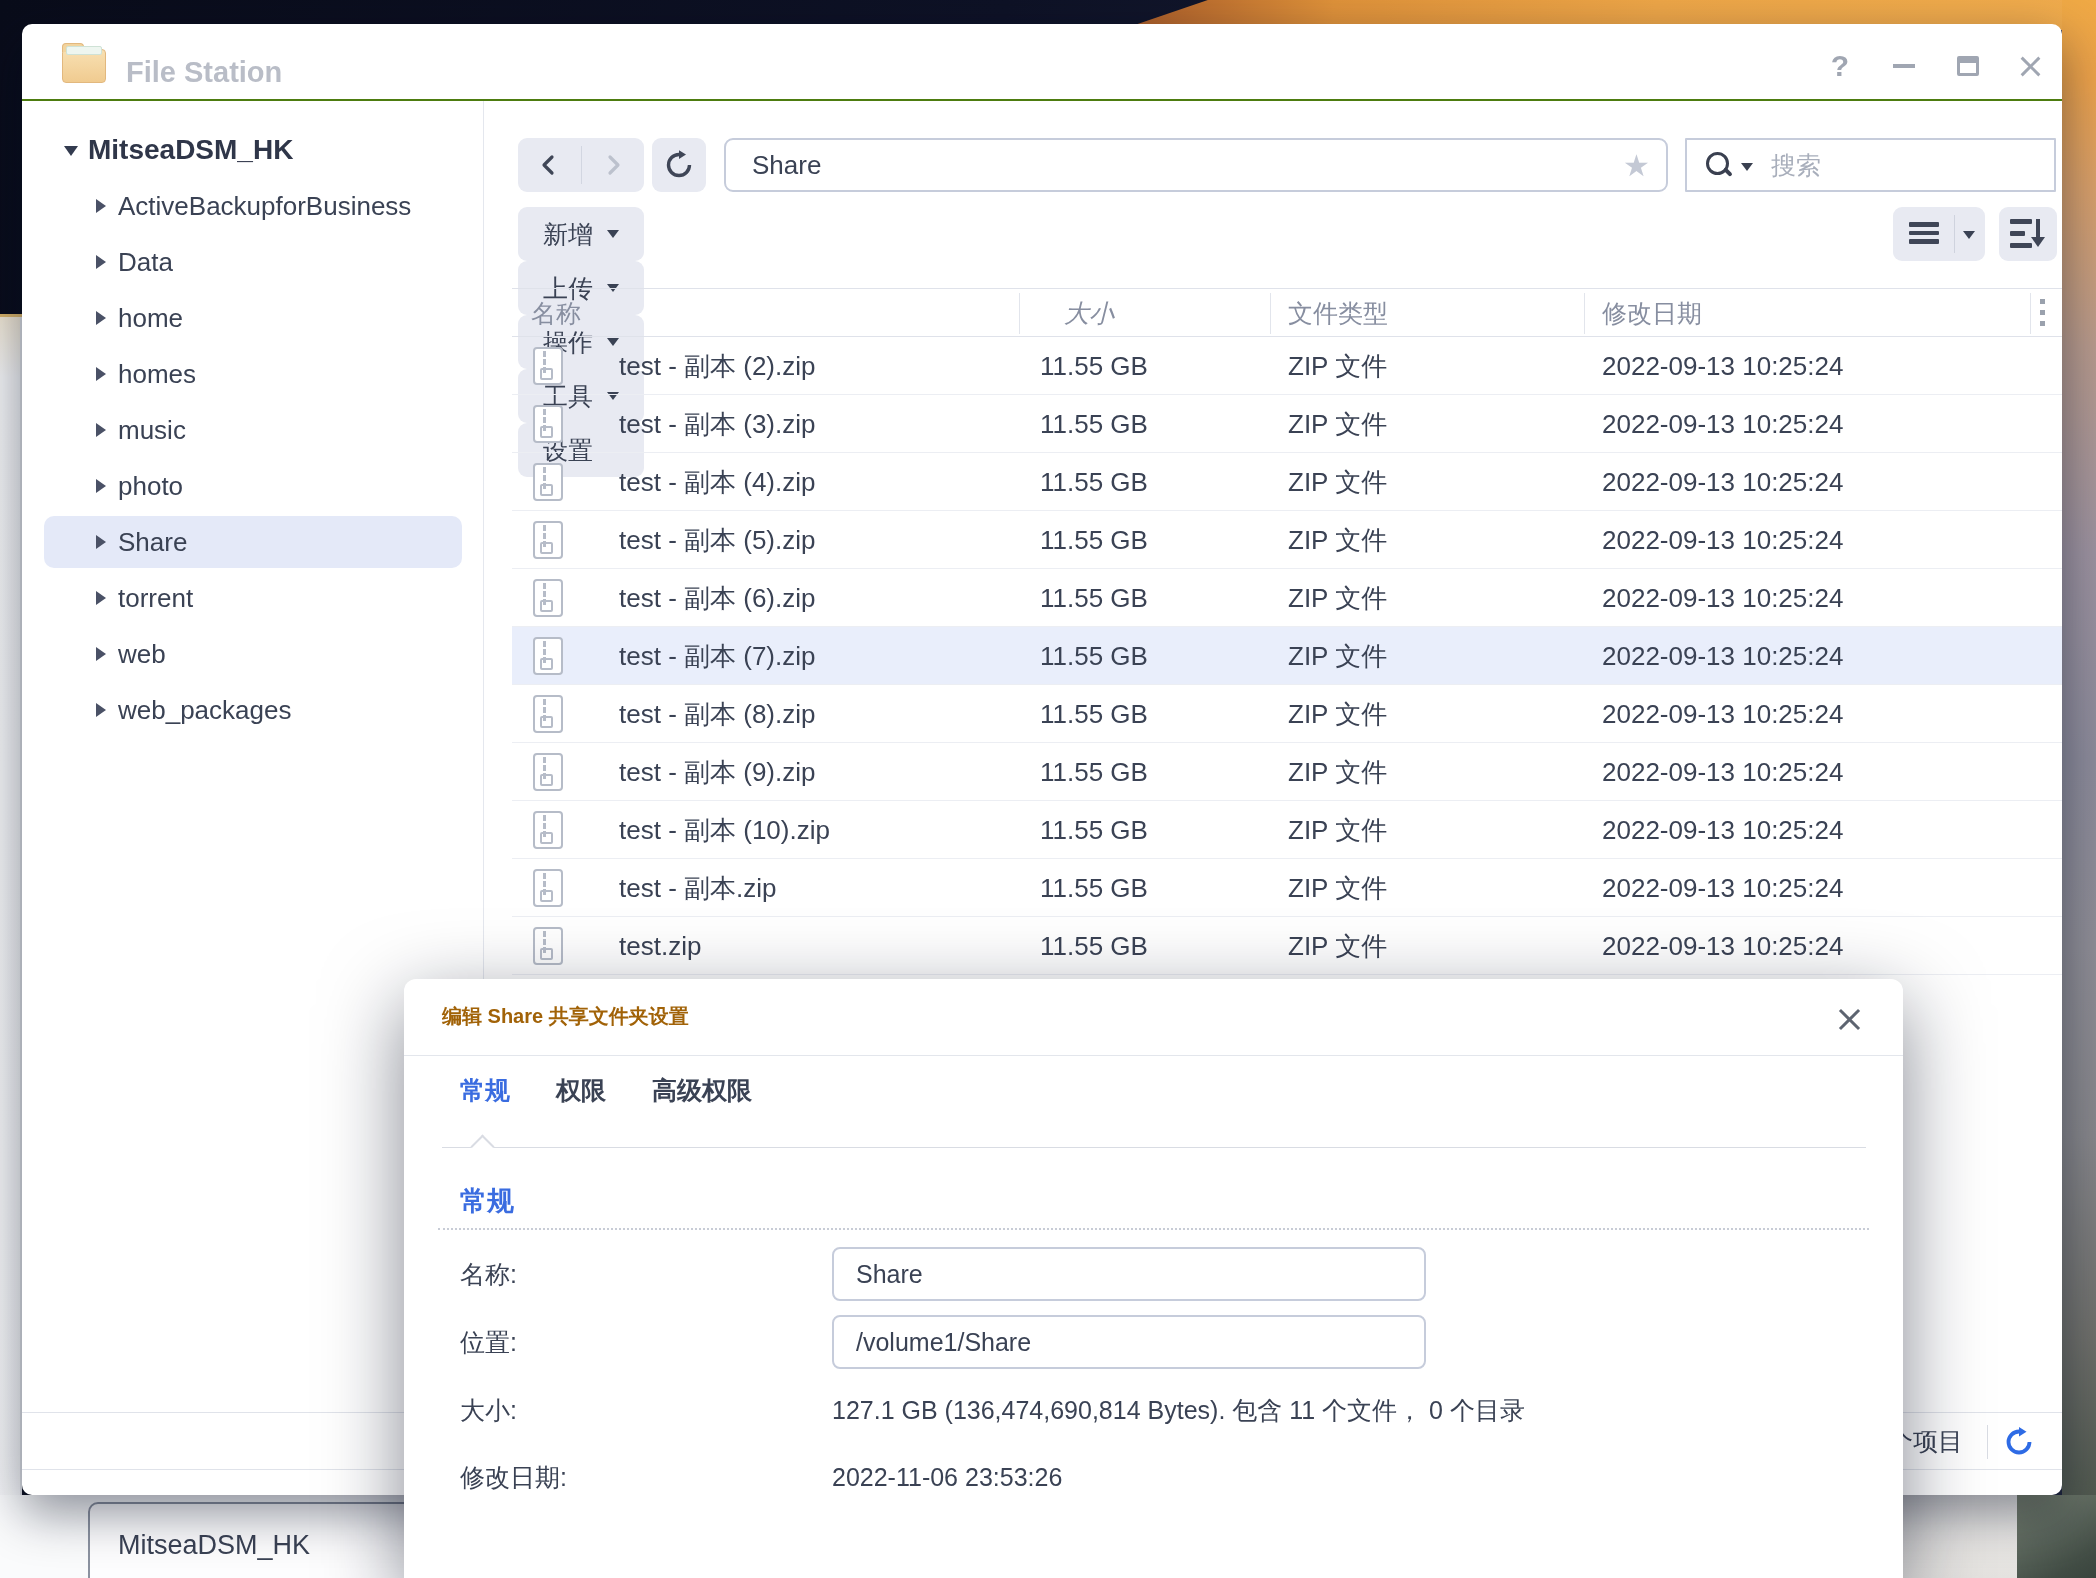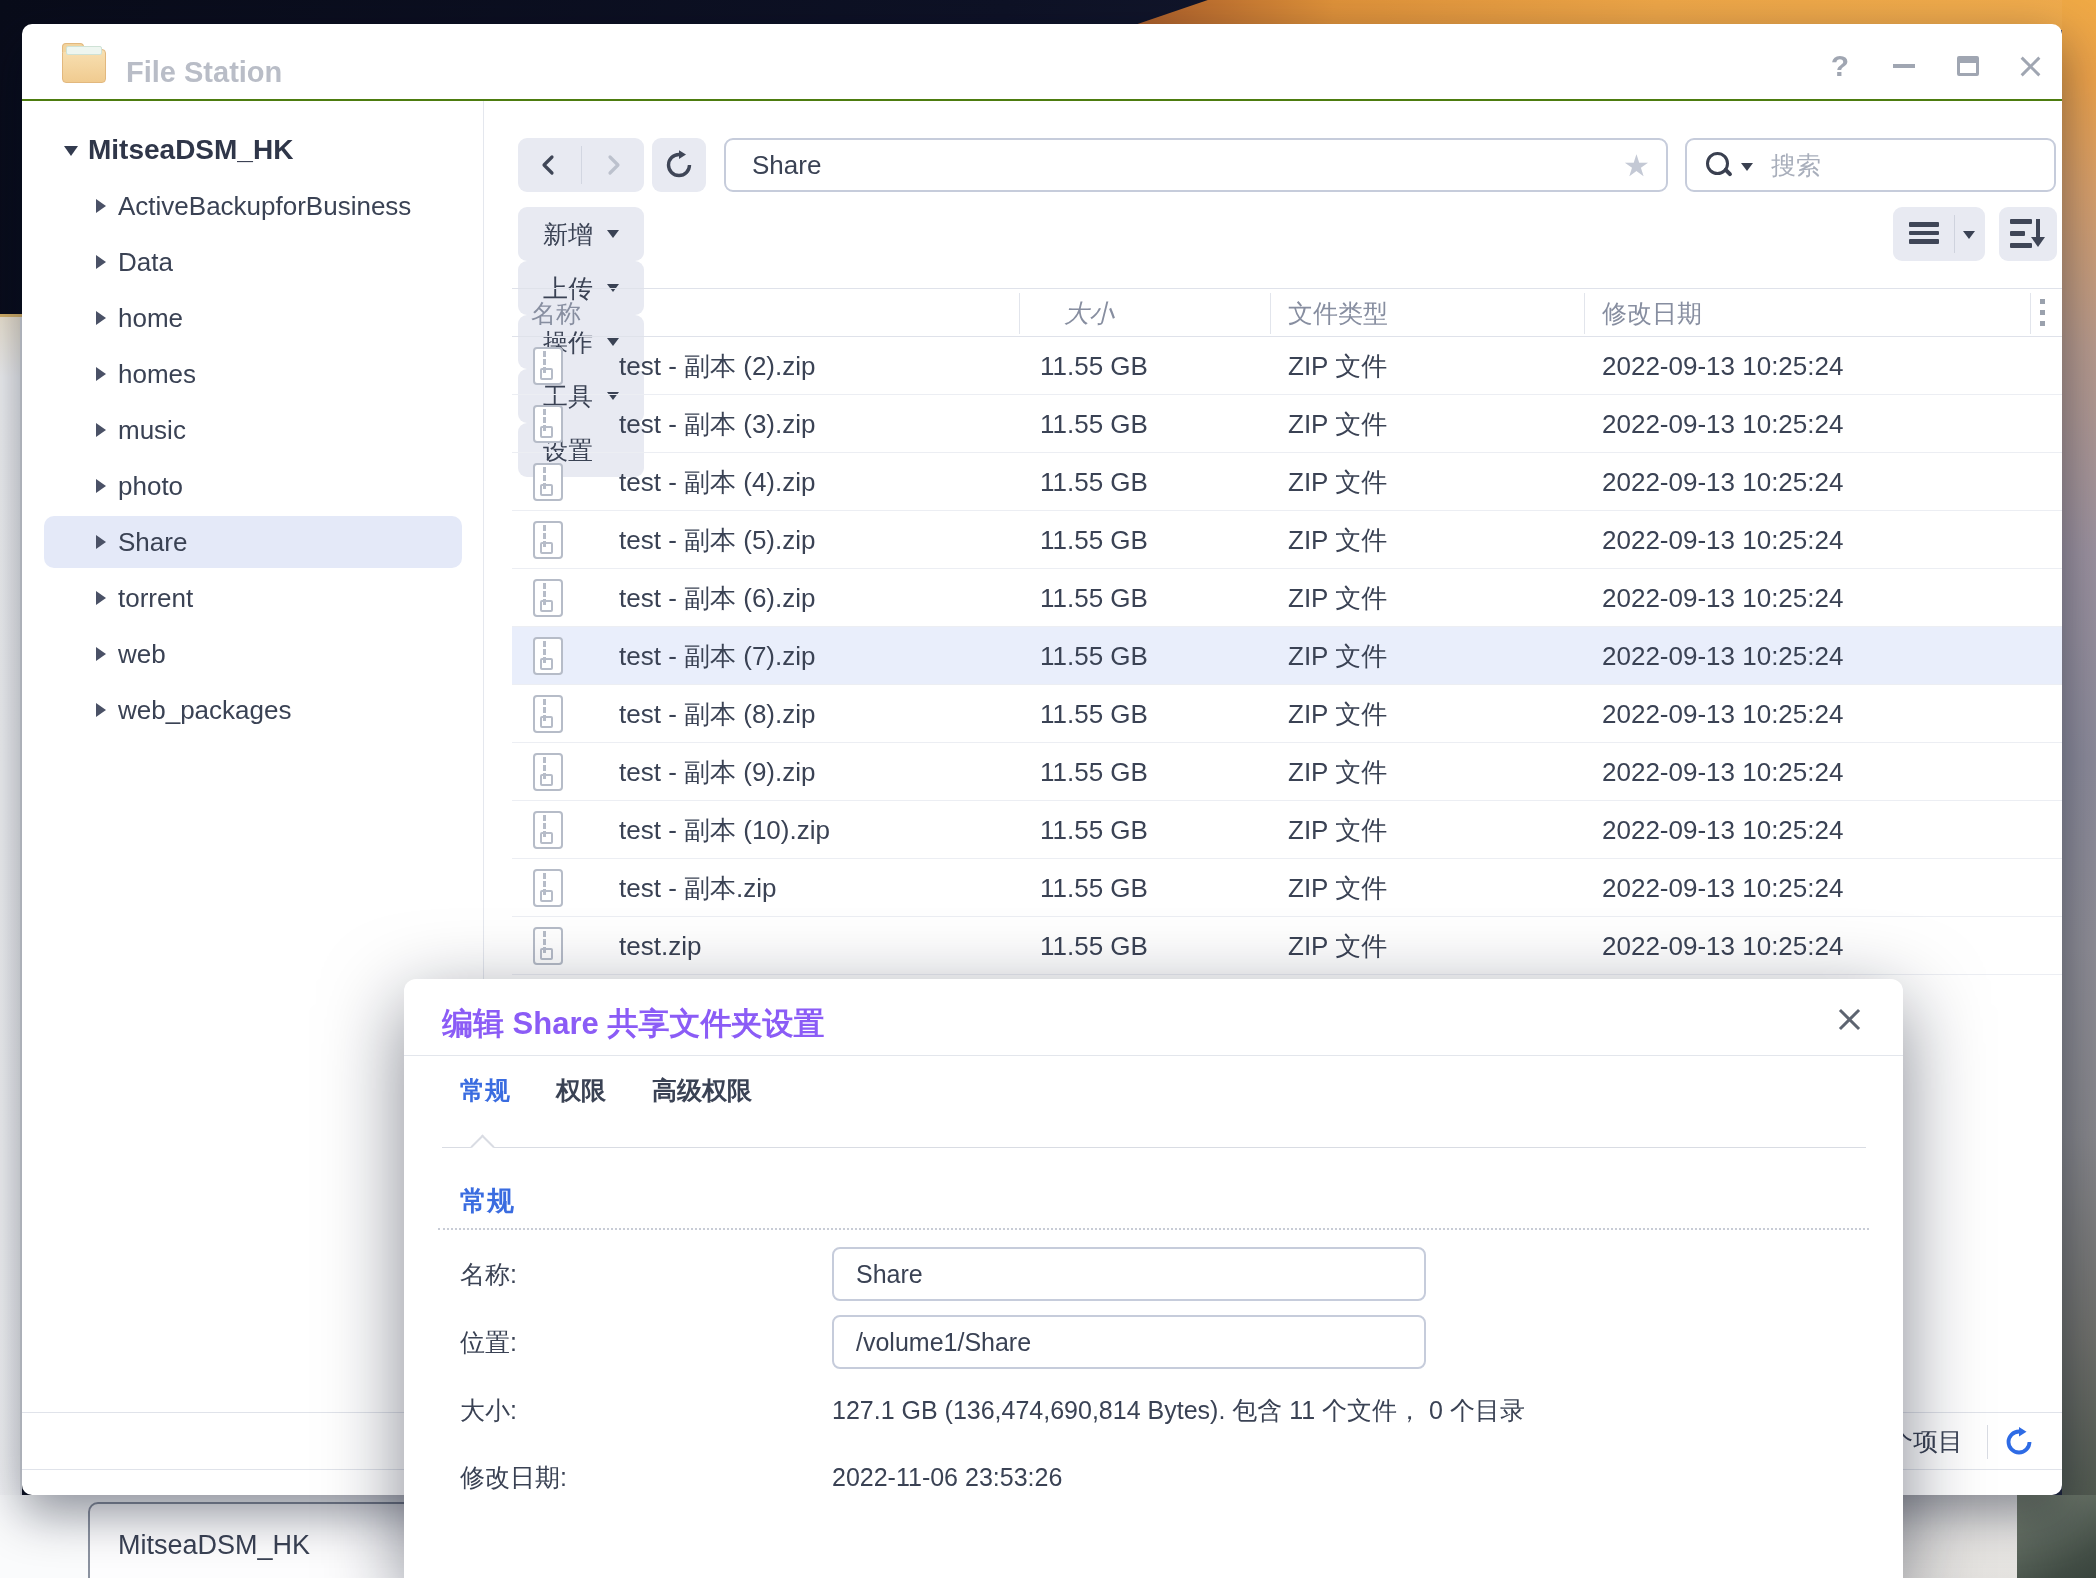--- a/index.html
+++ b/index.html
@@ -82,21 +82,21 @@
   .btn-sq { position:absolute; background:#e8eaf2; border-radius:9px; display:flex;
     align-items:center; justify-content:center; }
   .refresh-btn { left:630px; top:114px; width:54px; height:54px; }
   .path-field { position:absolute; left:702px; top:114px; width:944px; height:54px;
     background:#fff; border:2px solid #c6ccdb; border-radius:9px; }
   .path-field input { position:absolute; left:24px; top:0; width:840px; height:50px; border:none;
     outline:none; font-size:26px; color:#3a4254; background:transparent;
     font-family:"Liberation Sans","DejaVu Sans",sans-serif; }
   .path-star { position:absolute; right:16px; top:8px; font-size:30px; color:#c4c9d5; }
   .search-box { position:absolute; left:1663px; top:114px; width:371px; height:54px;
-    background:#fff; border:2px solid #c6ccdb; border-radius:9px; }
+    background:#fff; border:2px solid #c6ccdb; border-radius:1px; }
   .mag { position:absolute; left:18px; top:11px; width:28px; height:28px; }
   .mag::before { content:""; position:absolute; left:1px; top:1px; width:17px; height:17px;
     border:3.5px solid #3a4050; border-radius:50%; }
   .mag::after { content:""; position:absolute; left:18px; top:19px; width:10px; height:3.5px;
     background:#3a4050; border-radius:2px; transform:rotate(45deg); }
   .mag-caret { position:absolute; left:54px; top:23px; width:0; height:0;
     border-top:8px solid #3a4050; border-left:6px solid transparent; border-right:6px solid transparent; }
   .search-box input { position:absolute; left:82px; top:0; width:270px; height:50px; border:none;
     outline:none; font-size:25px; color:#3a4254; background:transparent;
     font-family:"Liberation Sans","DejaVu Sans",sans-serif; }
@@ -151,21 +151,21 @@
   .st-items { position:absolute; right:99px; top:50%; transform:translateY(-50%);
     font-size:25px; color:#3a4254; white-space:nowrap; }
   .st-div { position:absolute; right:74px; top:12px; width:1px; height:34px; background:#d9dce3; }
   .st-refresh { position:absolute; right:28px; top:14px; width:30px; height:30px; color:#2e6be5; cursor:default; }
 
   svg.icon { display:block; }
 
   
   .dialog { position:absolute; left:404px; top:979px; width:1499px; height:599px;
     background:#fff; border-radius:12px 12px 0 0; box-shadow:0 24px 80px rgba(10,15,35,.5); z-index:5; }
-  .dlg-title { position:absolute; left:38px; top:24px; font-size:31px; font-weight:bold; color:#8b5cf6; }
+  .dlg-title { position:absolute; left:38px; top:24px; font-size:20px; font-weight:bold; color:#a16207; }
   .dlg-close { position:absolute; right:40px; top:26px; width:28px; height:28px; cursor:default; }
   .dlg-close::before,.dlg-close::after { content:""; position:absolute; left:13px; top:1px;
     width:3px; height:27px; background:#5d6470; }
   .dlg-close::before { transform:rotate(45deg); } .dlg-close::after { transform:rotate(-45deg); }
   .dlg-sep { position:absolute; left:0; right:0; top:76px; height:1px; background:#e3e6ec; }
   .tabs { position:absolute; left:56px; top:95px; display:flex; gap:46px; }
   .tab { font-size:25px; font-weight:bold; color:#3a4254; cursor:default; }
   .tab.active { color:#3a6ce0; }
   .tabline { position:absolute; left:38px; right:37px; top:168px; height:1px; background:#d9dce3; }
   .notch { position:absolute; left:32px; top:-9px; width:17px; height:17px; background:#fff;

